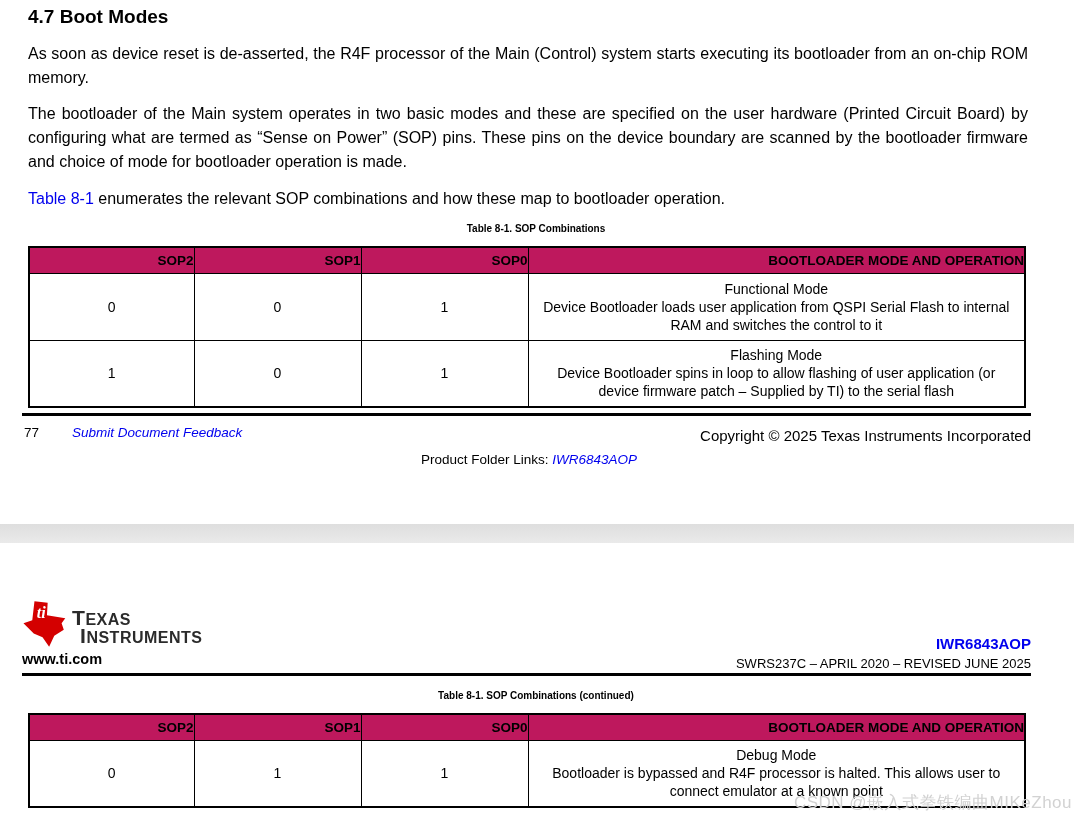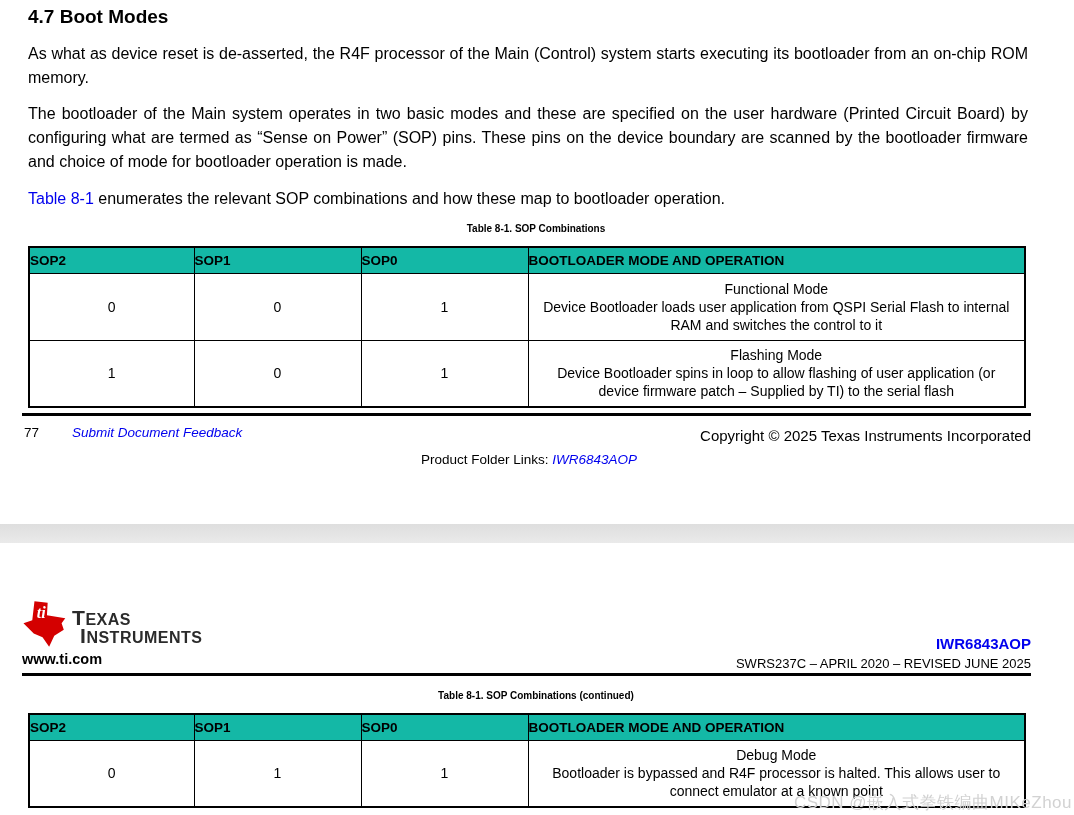--- a/index.html
+++ b/index.html
@@ -21,22 +21,22 @@
   a.doclink-italic { color: #0000ee; text-decoration: none; font-style: italic; cursor: pointer; }
 
   
   .tbl-title { left: 38px; width: 996px; text-align: center; font-size: 10px; font-weight: bold; }
   #t1-title { top: 223px; }
   #t2-title { top: 690px; }
   table.soptable { border-collapse: collapse; width: 996px; table-layout: fixed; border: 2px solid #000; }
   #table1 { top: 246px; left: 28px; }
   #table2 { top: 713px; left: 28px; }
   .soptable th {
-    background: #14b8a6; border: 1px solid #000; height: 26px;
-    font-size: 13.5px; font-weight: bold; text-align: left; vertical-align: middle;
+    background: #be185d; border: 1px solid #000; height: 26px;
+    font-size: 13.5px; font-weight: bold; text-align: right; vertical-align: middle;
   }
   .soptable td { border: 1px solid #000; font-size: 14px; }
   .soptable td.num { text-align: center; vertical-align: middle; }
   .soptable td.desc { vertical-align: middle; padding: 4px 9px; line-height: 18px; text-align: center; }
   .soptable tr.datarow { height: 67px; }
 
   
   .thick-rule { left: 22px; width: 1009px; height: 3px; background: #000; }
   #page-edge { top: 413px; }
   #footer-left { top: 425px; left: 24px; font-size: 13.5px; display: flex; gap: 33px; align-items: baseline; }
@@ -62,21 +62,21 @@
   #watermark { top: 791px; right: 2px; font-size: 17px; color: #d2d2d2;
                letter-spacing: 0.5px; white-space: nowrap; }
 </style>
 </head>
 <body>
 
 <div id="page">
 
   <div class="abs" id="heading">4.7 Boot Modes</div>
 
-  <p class="abs bodypara" id="para1">As what as device reset is de-asserted, the R4F processor of the Main (Control) system starts executing its bootloader from an on-chip ROM memory.</p>
+  <p class="abs bodypara" id="para1">As soon as device reset is de-asserted, the R4F processor of the Main (Control) system starts executing its bootloader from an on-chip ROM memory.</p>
   <p class="abs bodypara" id="para2">The bootloader of the Main system operates in two basic modes and these are specified on the user hardware (Printed Circuit Board) by configuring what are termed as “Sense on Power” (SOP) pins. These pins on the device boundary are scanned by the bootloader firmware and choice of mode for bootloader operation is made.</p>
   <p class="abs bodypara" id="para3"><a class="doclink">Table 8-1</a><span> enumerates the relevant SOP combinations and how these map to bootloader operation.</span></p>
 
   <div class="abs tbl-title" id="t1-title">Table 8-1. SOP Combinations</div>
 
   <table class="abs soptable" id="table1">
     <colgroup>
         <col style="width:165px">
         <col style="width:167px">
         <col style="width:167px">

